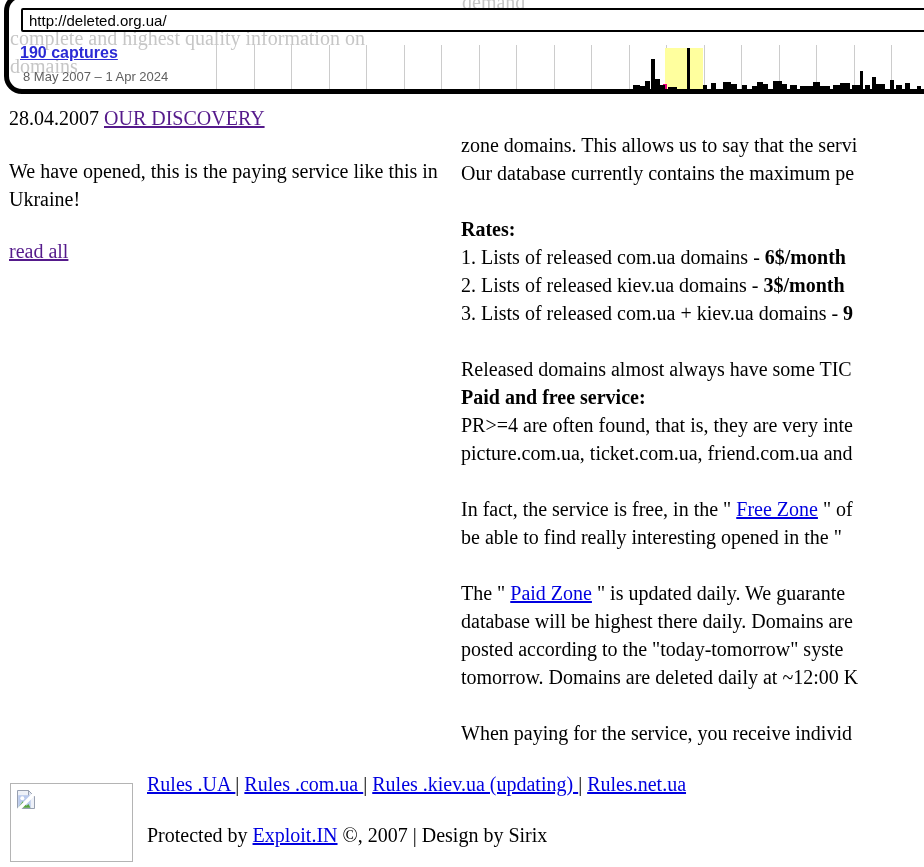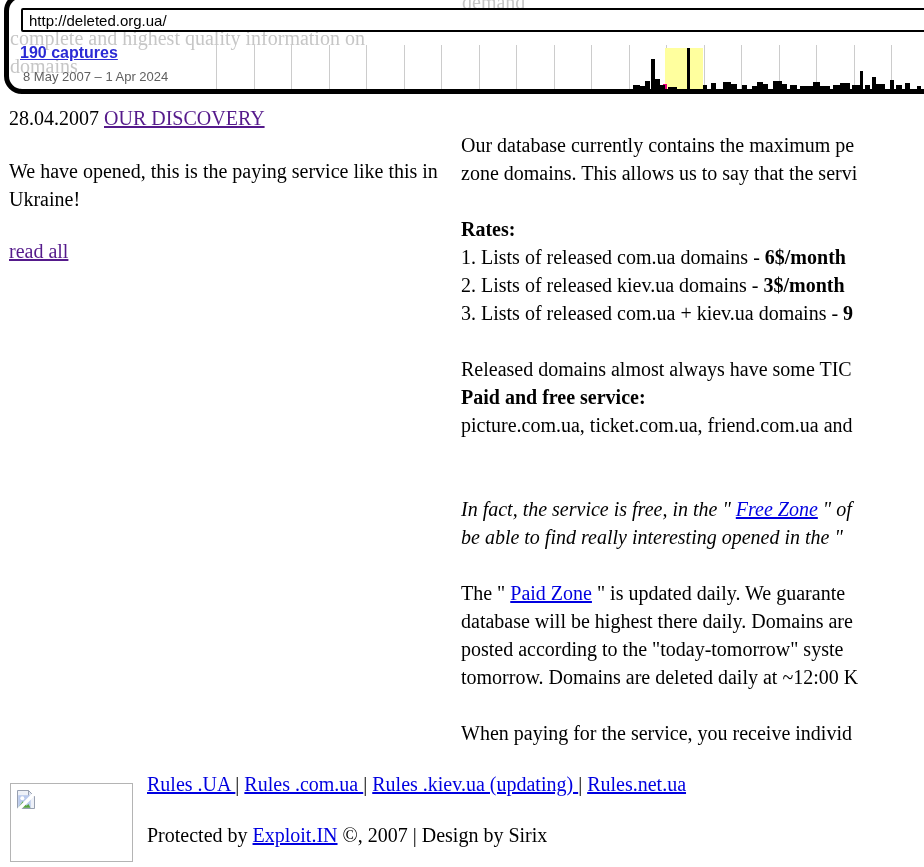--- a/index.html
+++ b/index.html
@@ -43,38 +43,39 @@
 <div class="abs serifline" style="left:9px;top:104px;">
   <span>28.04.2007</span>
   <a class="vis" href="#">OUR DISCOVERY</a>
 </div>
 <div class="abs serifline newsbody" style="left:9px;top:157px;">We have opened, this is the paying service like this in Ukraine!</div>
 <div class="abs serifline" style="left:9px;top:237px;">
   <a class="vis" href="#">read all</a>
 </div>
 
 <div class="abs serifline rc" style="top:131px;">
+  <div>zone domains. This allows us to say that the servi</div>
   <div>Our database currently contains the maximum pe</div>
-  <div>zone domains. This allows us to say that the servi</div>
 </div>
 
 <div class="abs serifline rc" style="top:215px;">
   <div><b>Rates:</b></div>
   <div><span>1. Lists of released com.ua domains - </span><b>6$/month</b></div>
   <div><span>2. Lists of released kiev.ua domains - </span><b>3$/month</b></div>
   <div><span>3. Lists of released com.ua + kiev.ua domains - </span><b>9</b></div>
 </div>
 
 <div class="abs serifline rc" style="top:355px;">
   <div>Released domains almost always have some TIC</div>
   <div><b>Paid and free service:</b></div>
+  <div>PR&gt;=4 are often found, that is, they are very inte</div>
   <div>picture.com.ua, ticket.com.ua, friend.com.ua and</div>
 </div>
 
-<div class="abs serifline rc" style="top:495px;font-style:italic;">
+<div class="abs serifline rc" style="top:495px;">
   <div>
     <span>In fact, the service is free, in the " </span><a class="blu" href="#">Free Zone</a><span> " of</span>
   </div>
   <div>be able to find really interesting opened in the "</div>
 </div>
 
 <div class="abs serifline rc" style="top:579px;">
   <div>
     <span>The " </span><a class="blu" href="#">Paid Zone</a><span> " is updated daily. We guarante</span>
   </div>

